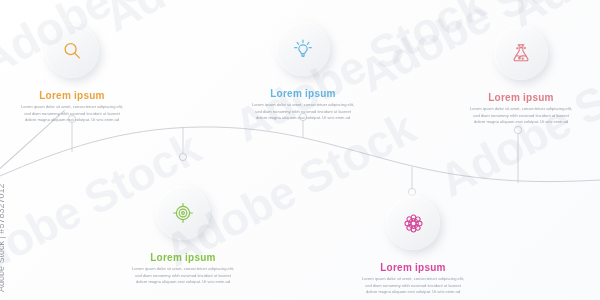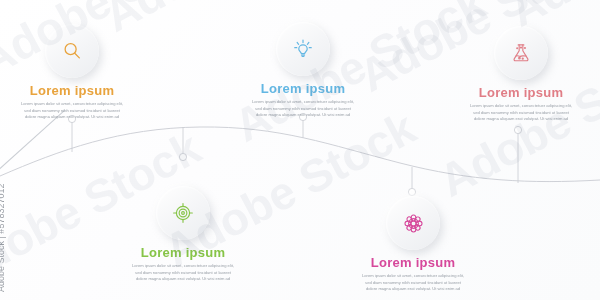--- a/index.html
+++ b/index.html
@@ -50,22 +50,22 @@
       3px 4px 9px rgba(160,165,175,0.30),
       -2px -2px 6px rgba(255,255,255,0.95),
       inset 1px 1px 2px rgba(255,255,255,0.9);
     display: flex;
     align-items: center;
     justify-content: center;
   }
   .icon-circle svg { display:block; }
 
   .step-title {
-    margin-top: 5px;
-    font-size: 13px;
+    margin-top: 12px;
+    font-size: 10px;
     font-weight: bold;
     letter-spacing: 0.25px;
   }
 
   .step-body {
     margin-top: 3px;
     font-size: 4.1px;
     line-height: 1.62;
     color: #9aa0a8;
     padding: 0 7px;

